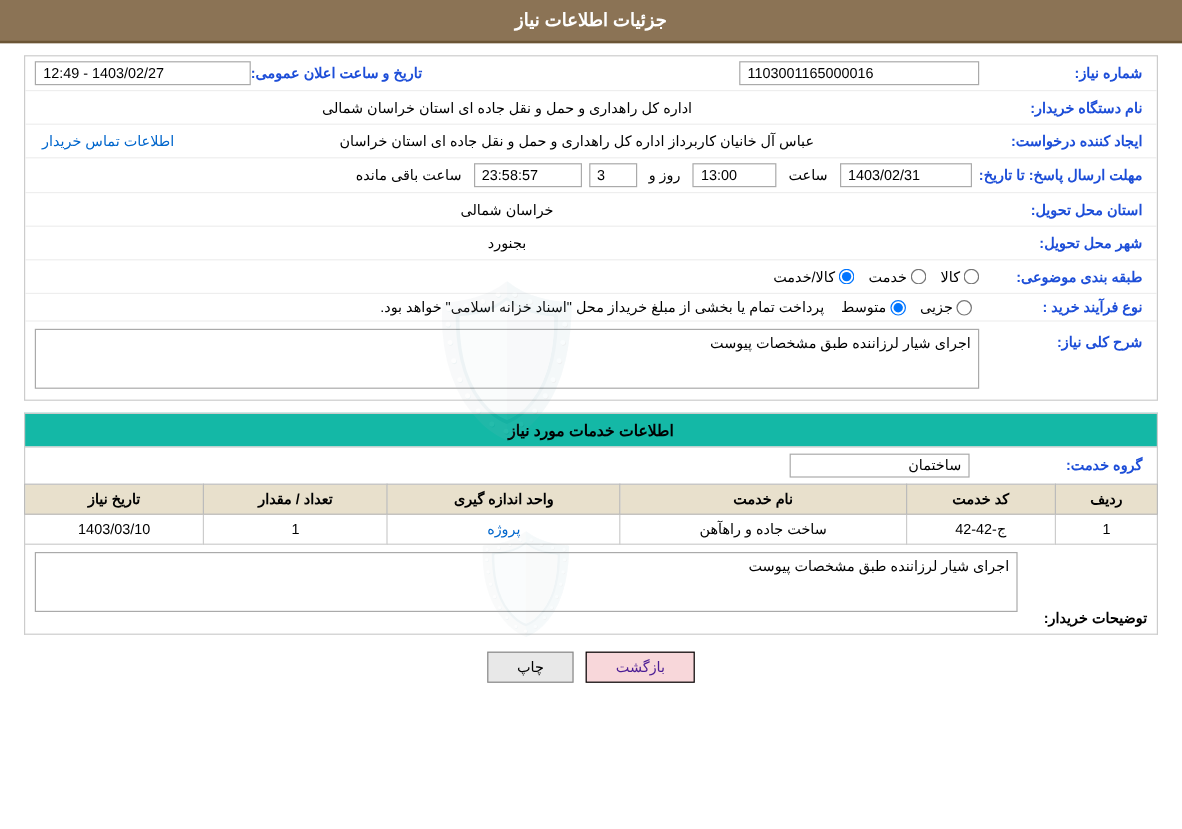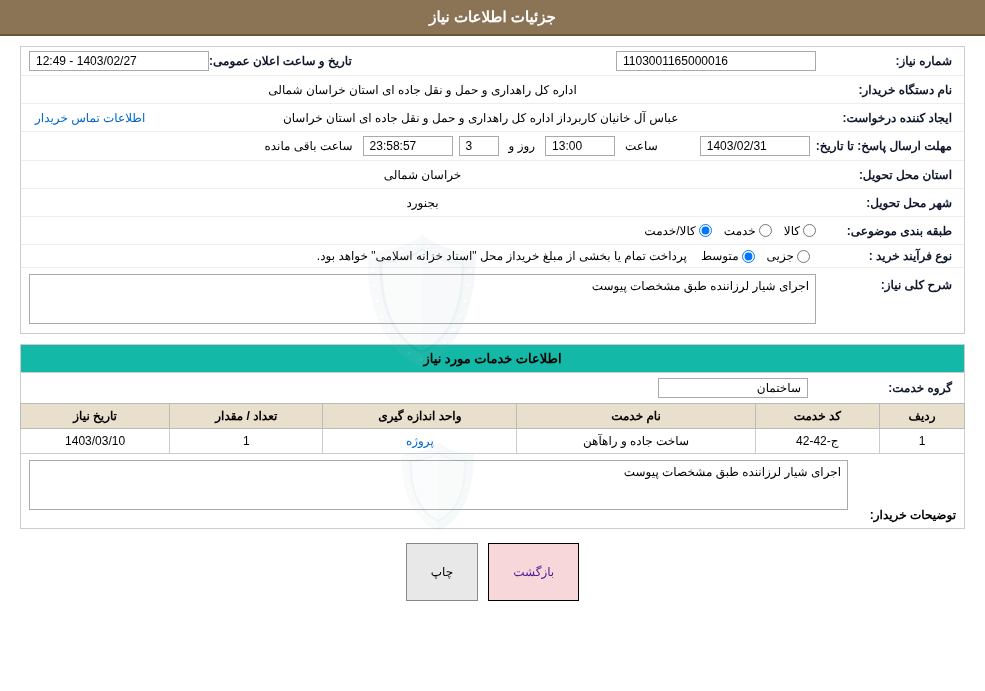--- a/index.html
+++ b/index.html
@@ -36,21 +36,21 @@
       display: flex;
       align-items: center;
       padding: 4px 8px;
       border-bottom: 1px solid #eee;
       min-height: 28px;
     }
     .form-row:last-child {
       border-bottom: none;
     }
     .field-label {
-      color: #0f172a;
+      color: #1d4ed8;
       font-weight: bold;
       min-width: 140px;
       text-align: right;
       padding-right: 4px;
       font-size: 12px;
     }
     .field-value {
       flex: 1;
       text-align: center;
       font-size: 12px;
@@ -162,21 +162,21 @@
       padding-top: 4px;
       margin-top: 44px;
     }
     .button-row {
       display: flex;
       justify-content: center;
       gap: 10px;
       padding: 14px 8px;
     }
     .btn {
-      padding: 21px 24px;
+      padding: 5px 24px;
       font-size: 12px;
       font-family: Tahoma, Arial, sans-serif;
       border: 1px solid #999;
       cursor: pointer;
       background: #f0f0f0;
     }
     .btn-print {
       background: #e8e8e8;
       border: 1px solid #888;
     }
@@ -227,21 +227,21 @@
       </div>
 
       <div class="form-row">
         <span class="field-label">ایجاد کننده درخواست:</span>
         <span class="field-value">عباس آل خانیان کاربرداز اداره کل راهداری و حمل و نقل جاده ای استان خراسان</span>
         <span class="blue-link" style="cursor:pointer; white-space:nowrap; padding-left:6px;">اطلاعات تماس خریدار</span>
       </div>
 
       <div class="row-date-time" style="border-bottom:1px solid #eee; padding:4px 8px;">
         <span class="field-label" style="min-width:140px;">مهلت ارسال پاسخ: تا تاریخ:</span>
-        <span class="input-box" style="min-width:110px;margin-left:32px;">1403/02/31</span>
+        <span class="input-box" style="min-width:110px;">1403/02/31</span>
         <span style="font-size:12px; padding: 0 4px;">ساعت</span>
         <span class="input-box" style="min-width:70px;">13:00</span>
         <span style="font-size:12px; padding:0 4px;">روز و</span>
         <span class="input-box" style="min-width:40px;">3</span>
         <span class="input-box" style="min-width:90px;">23:58:57</span>
         <span style="font-size:12px; padding:0 4px;margin-left:16px;">ساعت باقی مانده</span>
       </div>
 
       <div class="form-row">
         <span class="field-label">استان محل تحویل:</span>

